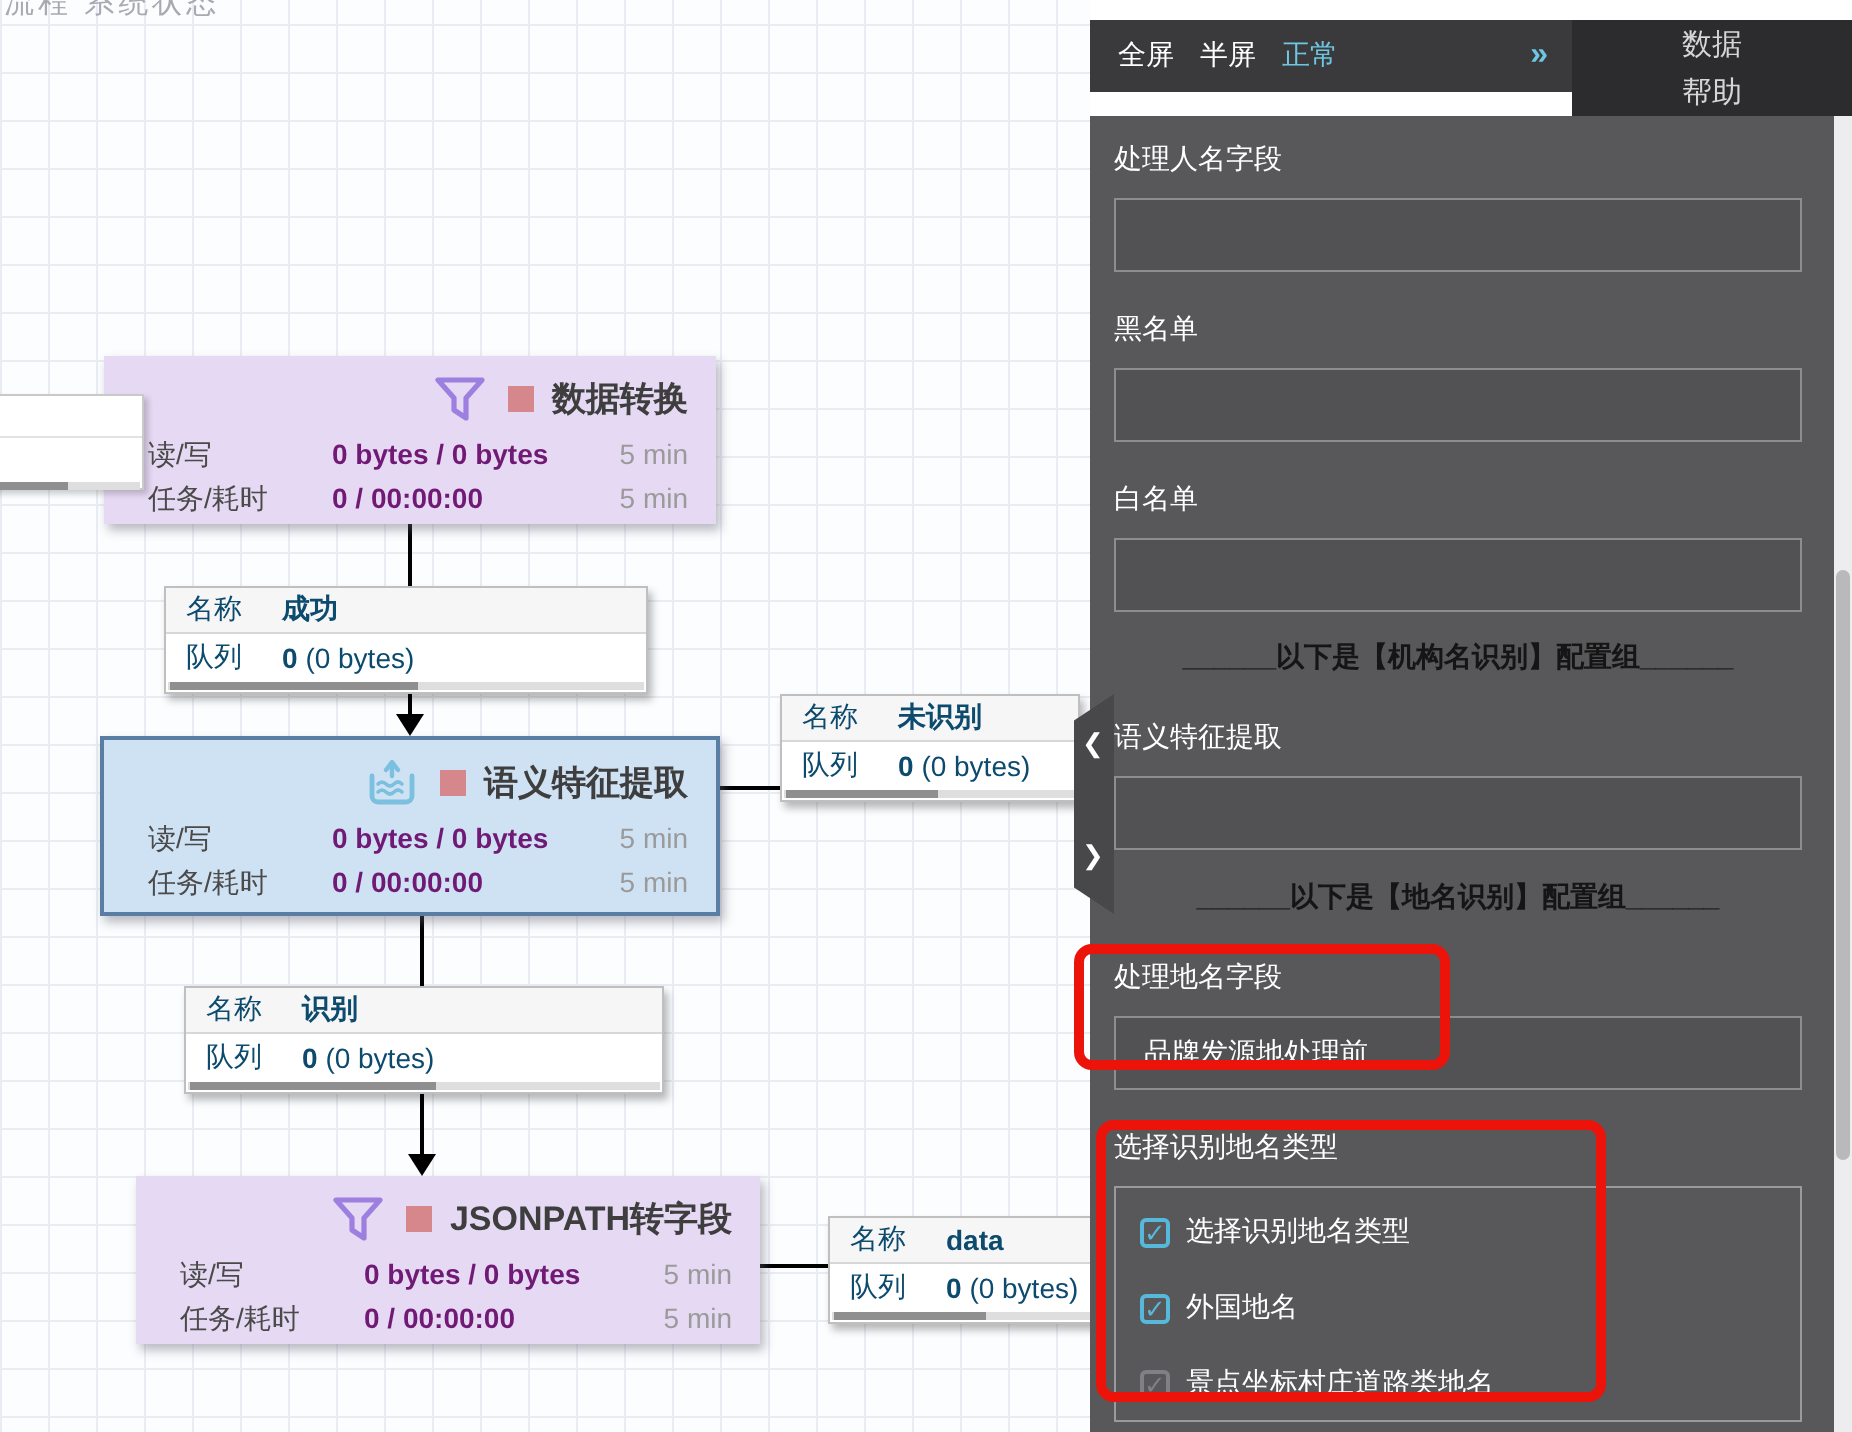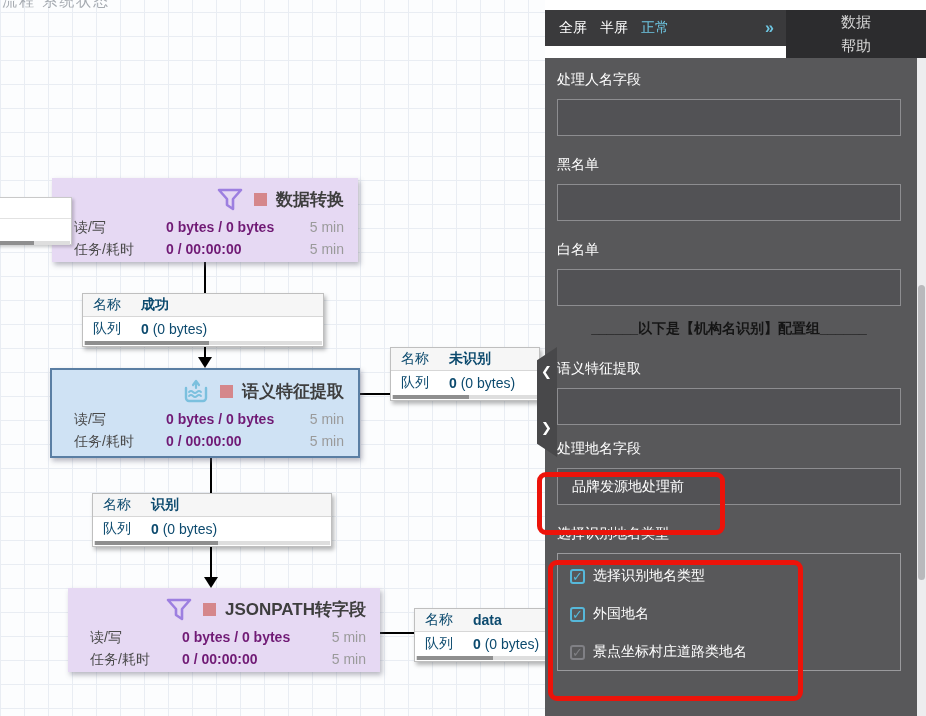--- a/index.html
+++ b/index.html
@@ -254,20 +254,21 @@
       <input class="pinput" style="">
 
       <div class="plabel">白名单</div>
       <input class="pinput" style="margin-bottom: 14px;">
 
       <div class="psection first">______以下是【机构名识别】配置组______</div>
 
       <div class="plabel">语义特征提取</div>
       <input class="pinput" style="margin-bottom: 15px;">
 
+      <div class="psection">______以下是【地名识别】配置组______</div>
 
       <div class="plabel">处理地名字段</div>
       <input class="pinput" value="品牌发源地处理前" style="">
 
       <div class="plabel">选择识别地名类型</div>
       <div class="groupbox">
         <div class="cbrow on">
           <span class="cbox">✓</span>
           <span class="cblabel">选择识别地名类型</span>
         </div>

